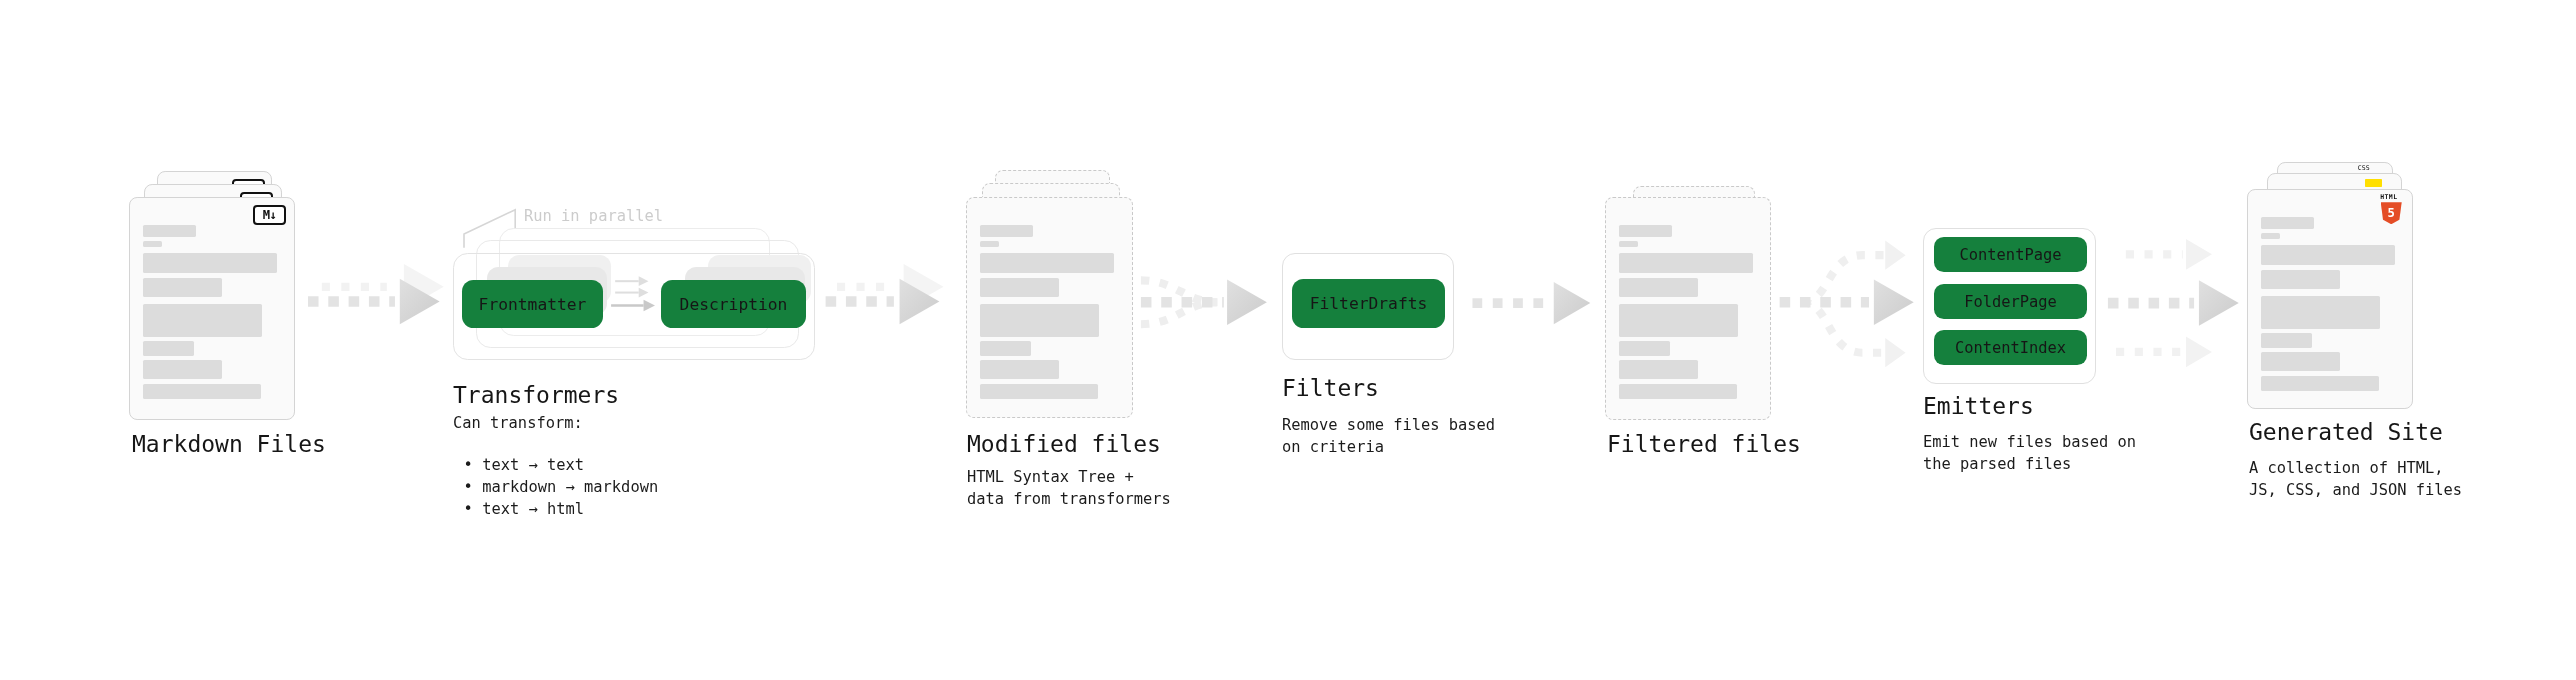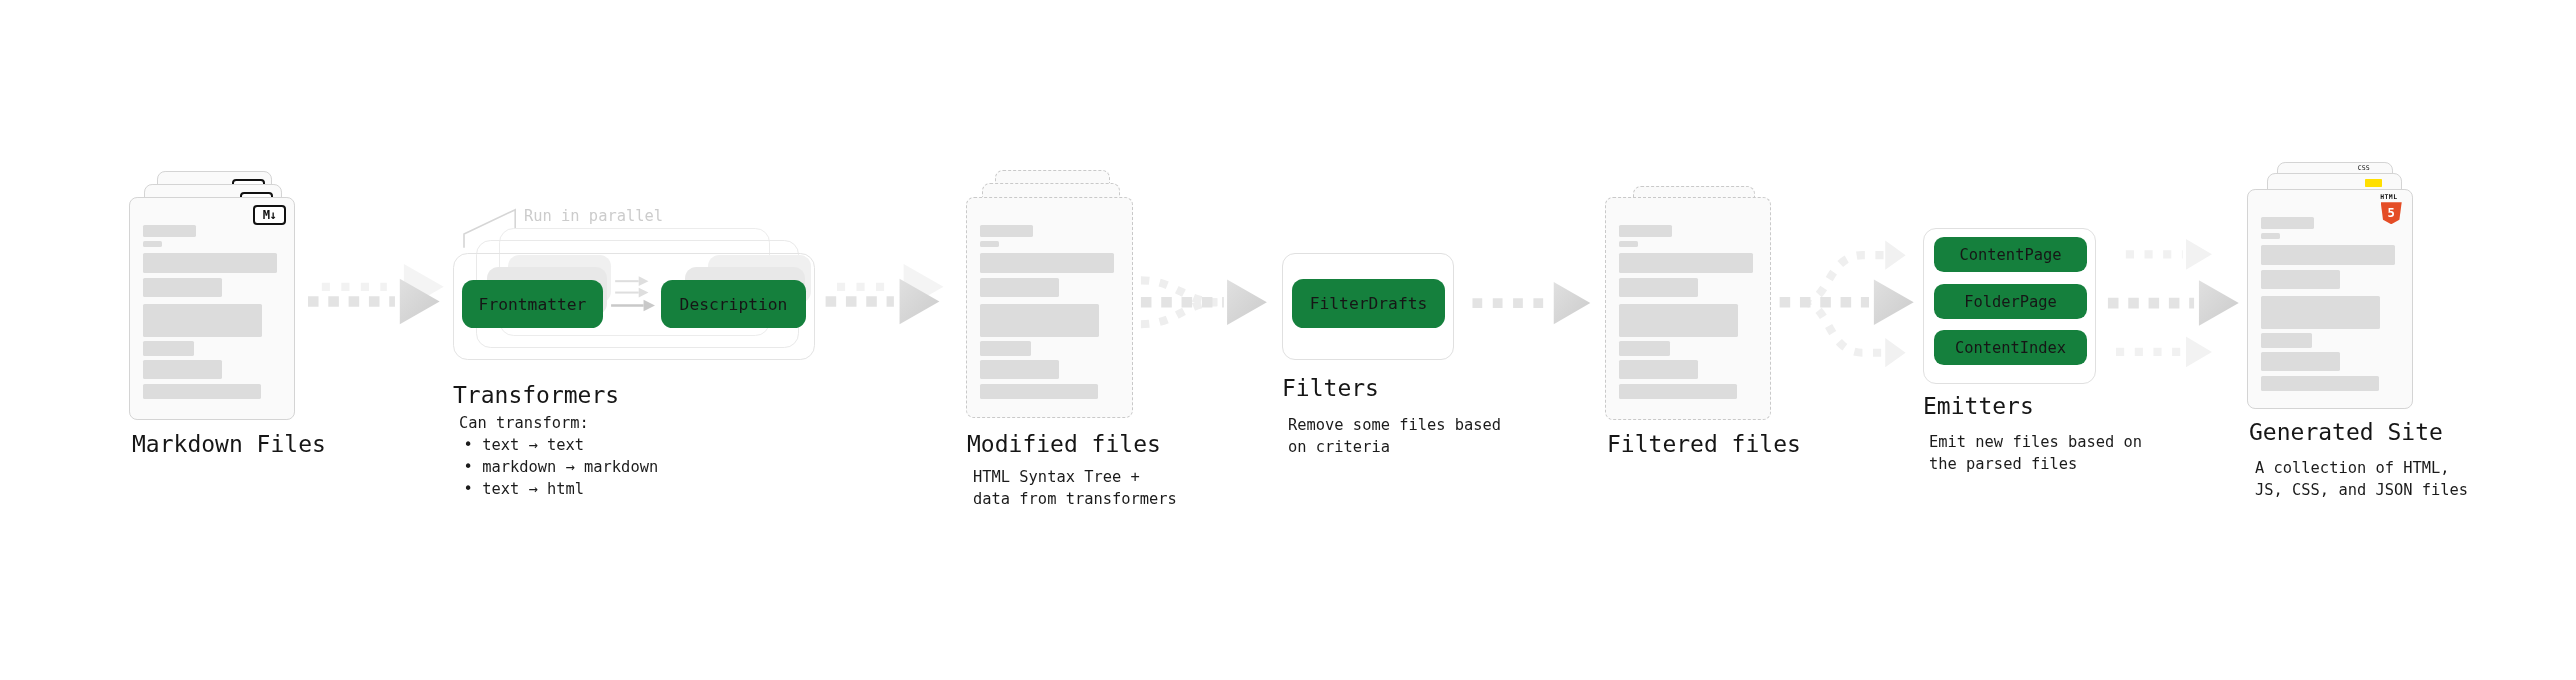--- a/index.html
+++ b/index.html
@@ -1,20 +1,20 @@
 <!DOCTYPE html>
 <html style="font-size:13px"><head>
 <meta charset="utf-8">
 <style>
   html,body{margin:0;padding:0;background:#fff;}
   .canvas{
     position:relative;width:2576px;height:681px;background:#fff;overflow:hidden;
     font-family:"DejaVu Sans Mono","Liberation Mono",monospace;color:#1b1b1b;
   }
-  .abs{position:absolute;}
+  .abs{position:absolute;margin-top:20px;}
   svg.arrows{position:absolute;left:0;top:0;pointer-events:none;}
 
   
   .card{position:absolute;background:#fafafa;border:1.6px solid #d4d4d4;border-radius:8.1px;box-sizing:border-box;}
   .card.dashed{border:1.6px dashed #c9c9c9;}
   .bar{position:absolute;background:#dcdcdc;border-radius:1.6px;}
 
   
   .md-badge{
     position:absolute;top:7.3px;right:8.1px;width:33px;height:19.5px;background:#fff;
@@ -32,21 +32,21 @@
     display:flex;align-items:center;justify-content:center;
     color:#fff;font-size:12.2px;font-weight:bold;
   }
   .css-badge{position:absolute;top:2.4px;right:21px;width:14.6px;text-align:center;}
   .css-word{font-size:6.5px;font-weight:normal;color:#111;line-height:6.5px;letter-spacing:0;}
   .css-bar{width:14.6px;height:3.3px;margin-top:0.8px;border-radius:0.8px;}
   .js-badge{position:absolute;top:4.9px;right:19.5px;width:17px;height:8.1px;border-radius:0.8px;}
 
   
   .doc-label{position:absolute;font-size:23px;line-height:28px;white-space:nowrap;color:#161616;}
-  .doc-sub{position:absolute;font-size:15.4px;line-height:22px;white-space:pre-line;color:#1b1b1b;margin-left:6px;}
+  .doc-sub{position:absolute;font-size:15.4px;line-height:22px;white-space:pre-line;color:#1b1b1b;}
   .annotation{position:absolute;font-size:15.4px;color:#cccccc;white-space:nowrap;}
 
   
   .frame{position:absolute;border:1.6px solid #e6e6e6;border-radius:14.6px;box-sizing:border-box;background:transparent;}
   .pill{
     position:absolute;background:#15803d;border-radius:11.4px;
     display:flex;align-items:center;justify-content:center;
     font-size:16.3px;color:#161616;white-space:nowrap;
   }
   .pill.small{font-size:15.4px;border-radius:9.8px;}

